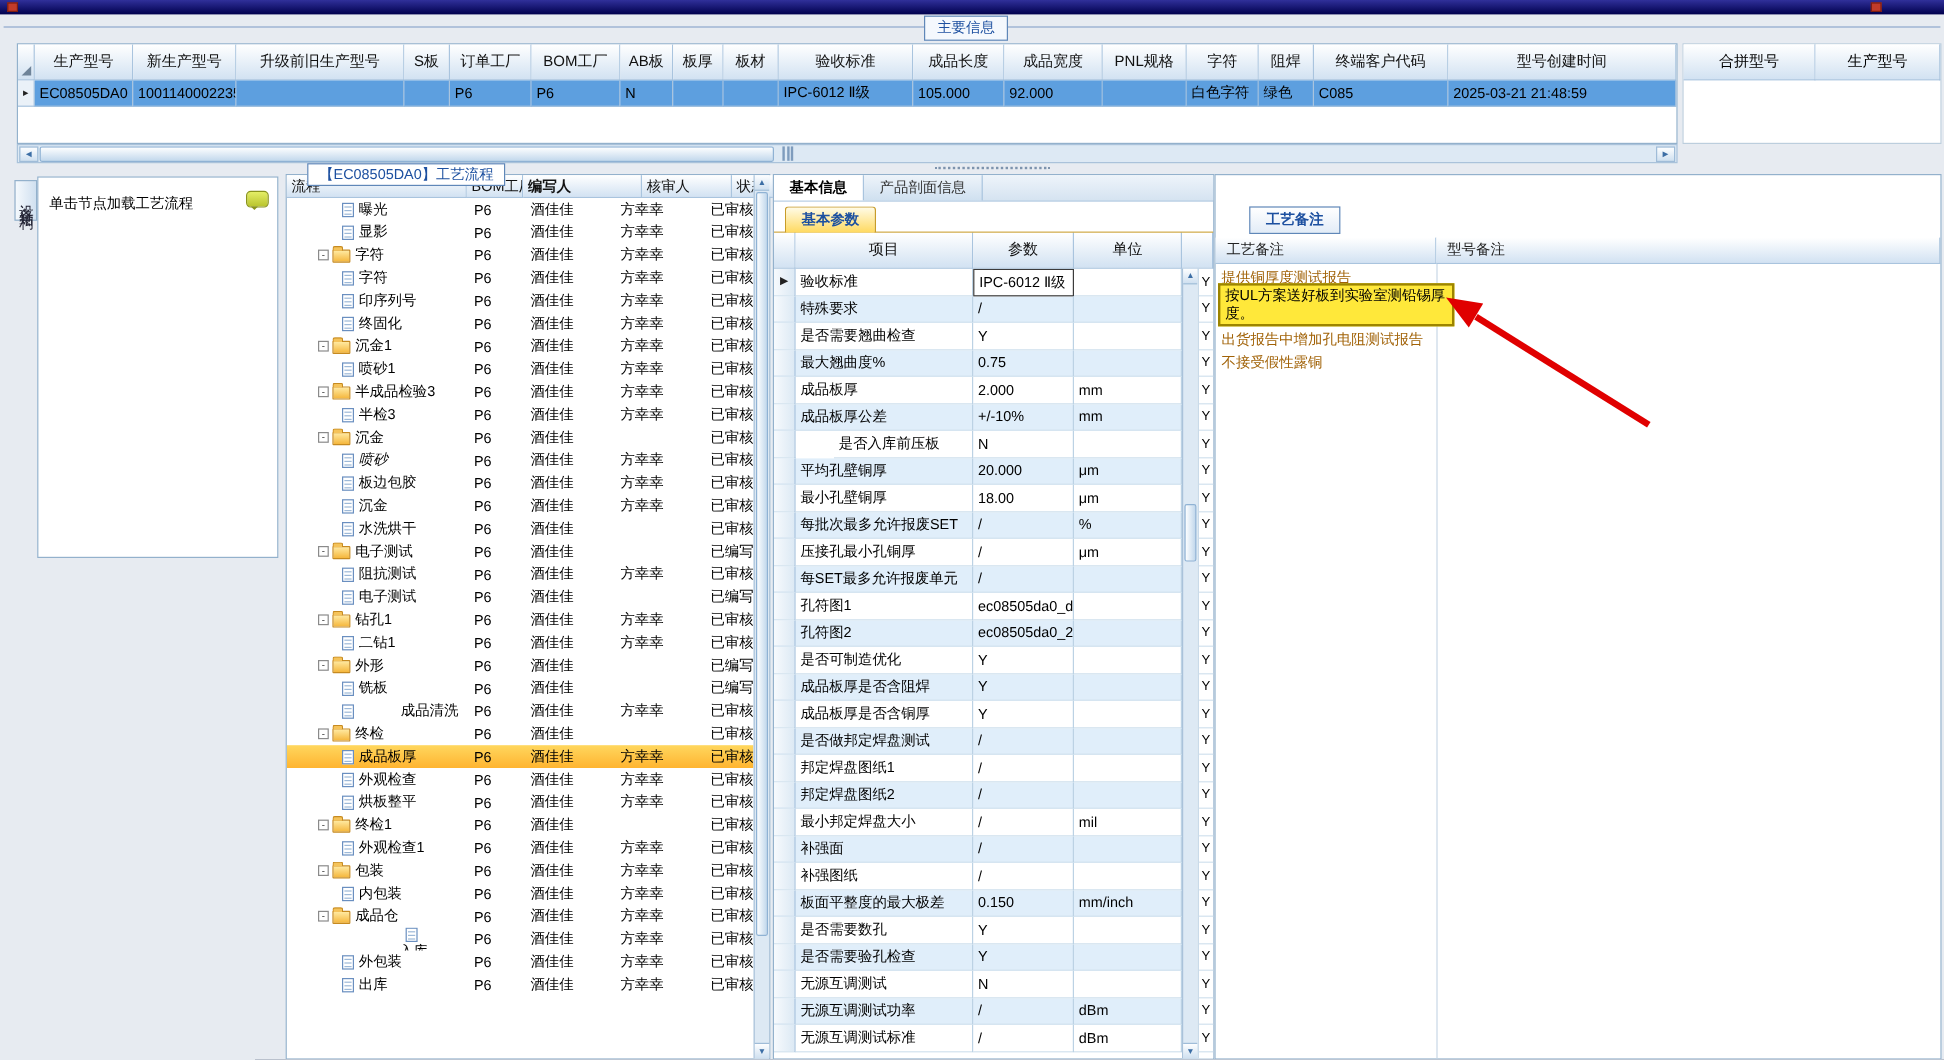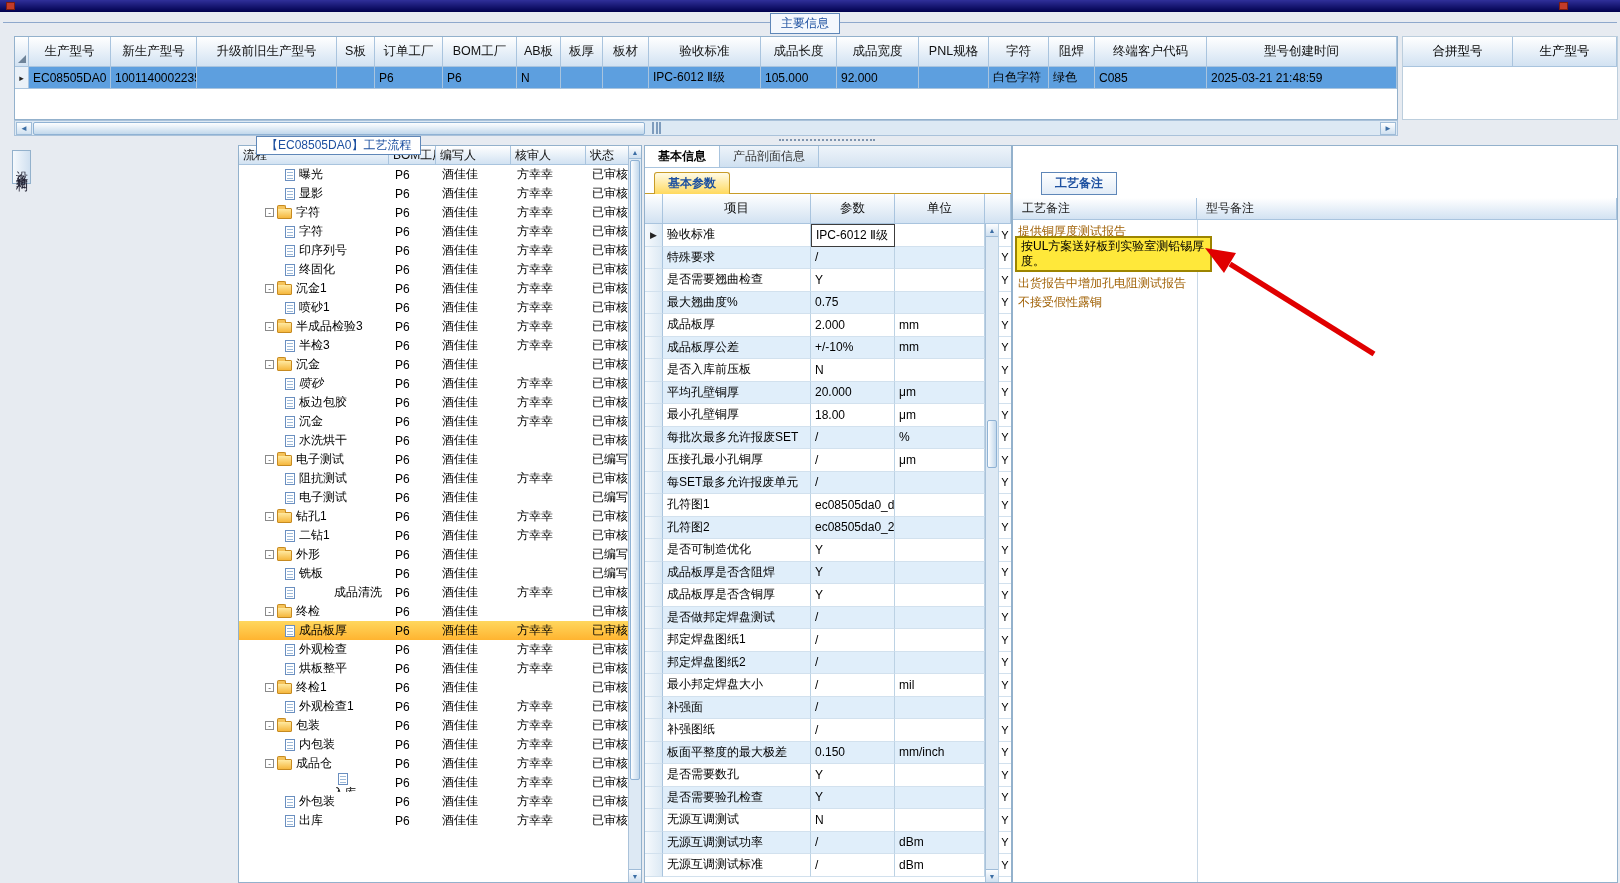--- a/index.html
+++ b/index.html
@@ -185,27 +185,31 @@
   <div class="hscroll">
     <div class="hs-btn left"></div>
     <div class="hs-thumb"></div>
     <div class="hs-btn right"></div>
   </div>
   <div class="vgrip"></div>
   <div class="dash-grip"></div>
 
   <div class="vtab">设备结构</div>
 
+  <div class="hint-panel">
+    <div class="hint-text">单击节点加载工艺流程</div>
+    <div class="bubble"></div>
+  </div>
 
   <div class="tree-title">【EC08505DA0】工艺流程</div>
   <div class="tree-panel">
     <div class="t-head" id="t-head">
         <div class="t-hcell" style="width: 150px;">流程</div>
         <div class="t-hcell" style="width: 47px;">BOM工厂</div>
-        <div class="t-hcell" style="width: 75px;">编写人</div>
+        <div class="t-hcell" style="width: 99px; font-weight: bold;">编写人</div>
         <div class="t-hcell" style="width: 75px;">核审人</div>
         <div class="t-hcell" style="width: 44px;">状态</div>
       </div>
     <div class="t-body" id="t-body">
         <div class="t-row">
           <div class="t-cell t-name" style="width: 150px; padding-left: 46px;">
             <div class="file"></div>
             <span>曝光</span>
           </div>
           <div class="t-cell" style="width: 47px; padding-left: 6px;">P6</div>
@@ -620,21 +624,21 @@
             <div class="p-cell" style="width: 90px;">mm</div>
           </div>
           <div class="p-row alt">
             <div class="p-cell p-gutter"></div>
             <div class="p-cell" style="width: 148px;">成品板厚公差</div>
             <div class="p-cell" style="width: 84px;">+/-10%</div>
             <div class="p-cell" style="width: 90px;">mm</div>
           </div>
           <div class="p-row">
             <div class="p-cell p-gutter"></div>
-            <div class="p-cell" style="width: 148px;">是否入库前压板</div>
+            <div class="p-cell" style="width: 116px; margin-left: 32px;">是否入库前压板</div>
             <div class="p-cell" style="width: 84px;">N</div>
             <div class="p-cell" style="width: 90px;"></div>
           </div>
           <div class="p-row alt">
             <div class="p-cell p-gutter"></div>
             <div class="p-cell" style="width: 148px;">平均孔壁铜厚</div>
             <div class="p-cell" style="width: 84px;">20.000</div>
             <div class="p-cell" style="width: 90px;">μm</div>
           </div>
           <div class="p-row">

